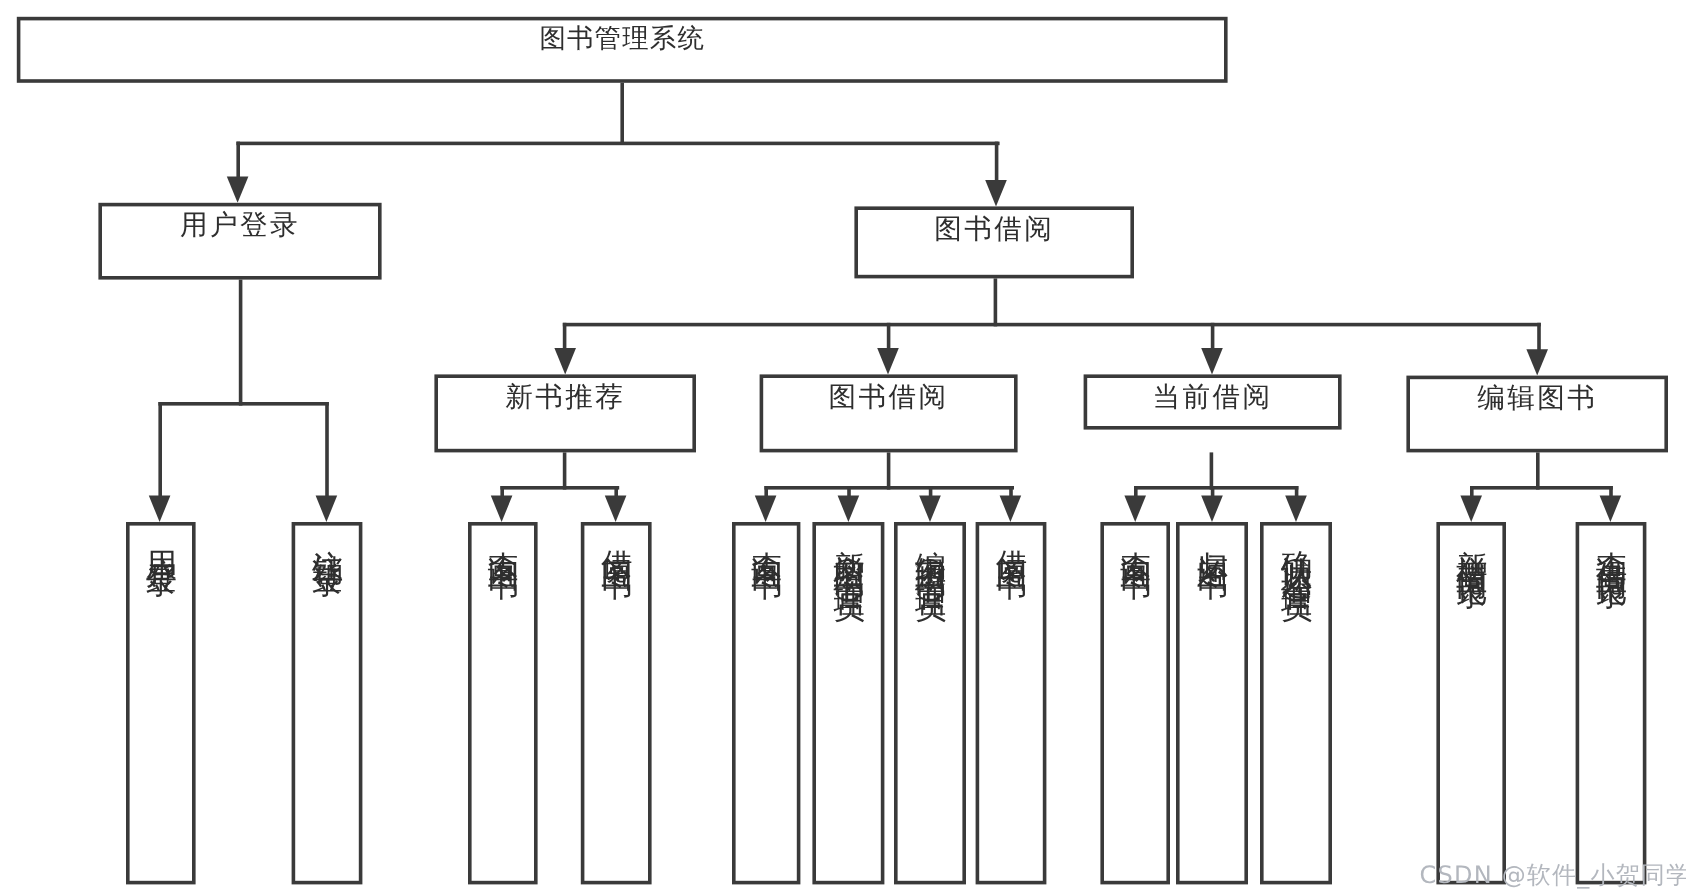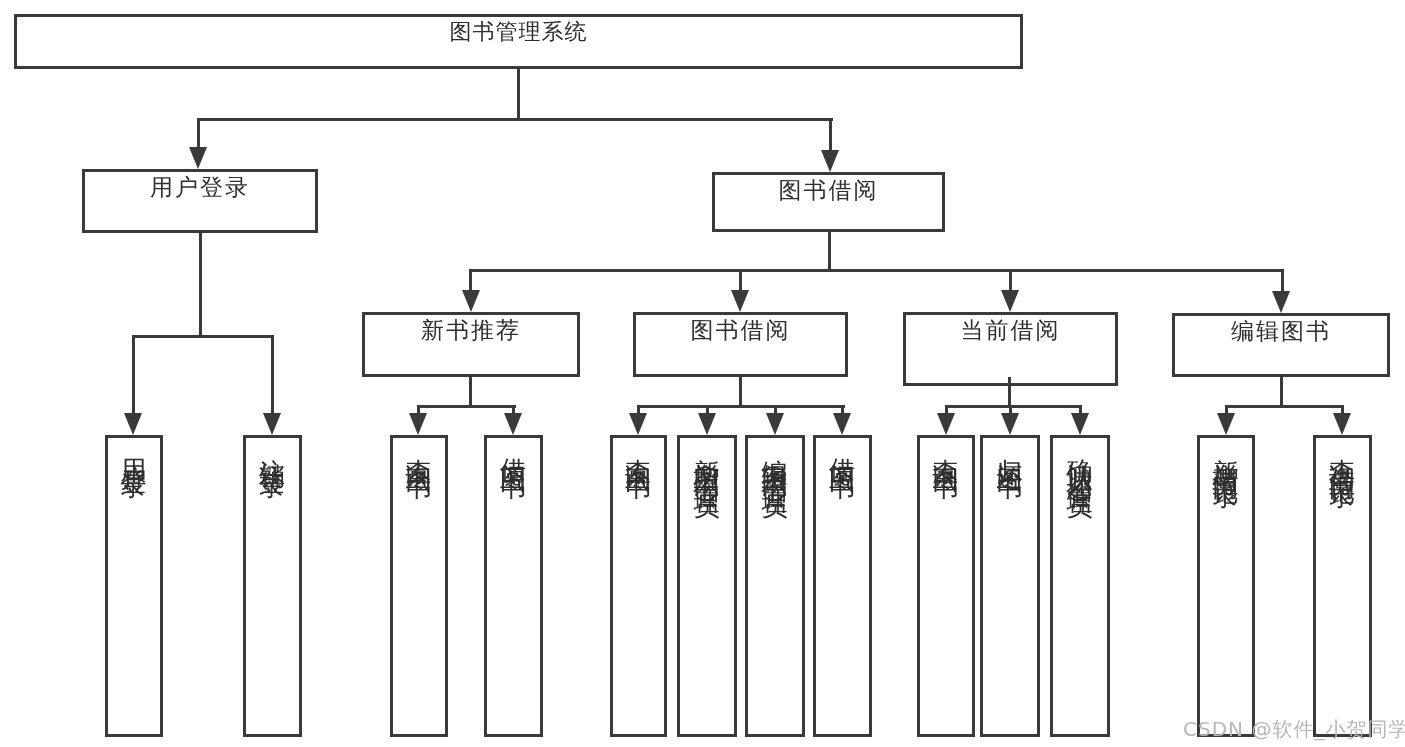--- a/index.html
+++ b/index.html
@@ -95,21 +95,21 @@
   <div class="arrow" style="left:1001px;top:290px"></div>
   <div class="vline" style="left:1281px;top:269px;height:23px"></div>
   <div class="arrow" style="left:1272px;top:291px"></div>
 
   <div class="node hnode" style="left:362px;top:312px;width:218px;height:65px">
     <span>新书推荐</span>
   </div>
   <div class="node hnode" style="left:633px;top:312px;width:215px;height:65px">
     <span>图书借阅</span>
   </div>
-  <div class="node hnode" style="left:903px;top:312px;width:215px;height:74px">
+  <div class="node hnode" style="left:903px;top:312px;width:215px;height:46px">
     <span>当前借阅</span>
   </div>
   <div class="node hnode" style="left:1172px;top:313px;width:218px;height:64px">
     <span>编辑图书</span>
   </div>
 
   <div class="vline" style="left:469px;top:377px;height:31px"></div>
   <div class="hline" style="left:417px;top:405px;width:99px"></div>
   <div class="vline" style="left:417px;top:405px;height:12px"></div>
   <div class="arrow" style="left:409px;top:413px"></div>

